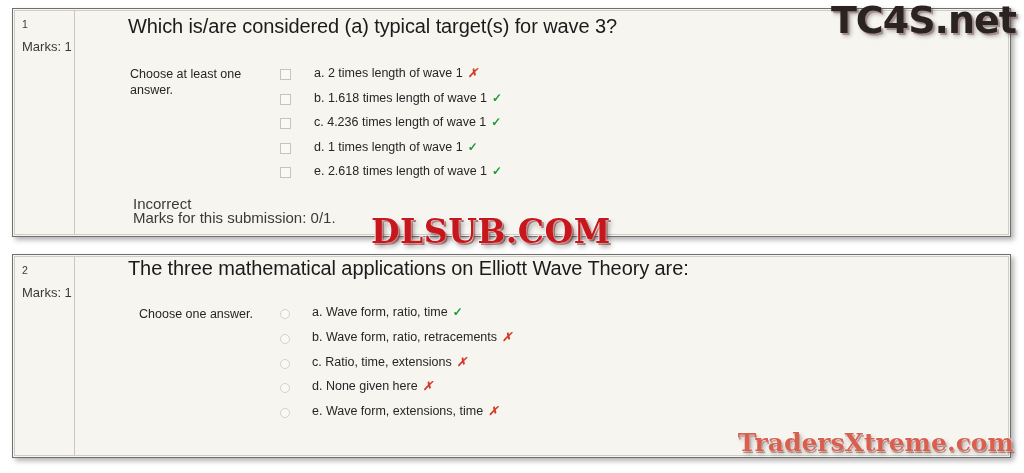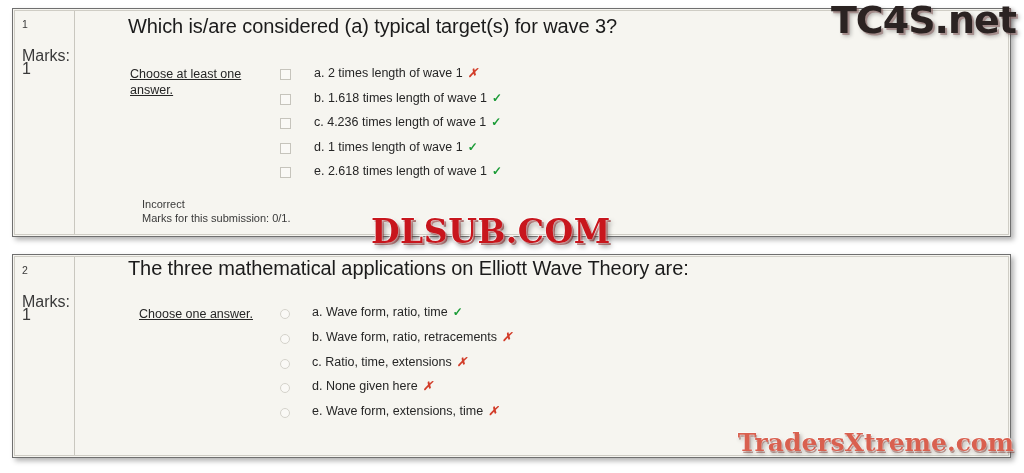--- a/index.html
+++ b/index.html
@@ -50,24 +50,24 @@
     border-right: 1px solid #c9c7bf;
     box-sizing: border-box;
     padding: 7px 0 0 7px;
   }
   .qnum {
     font-size: 10.5px;
     color: #3a3a3a;
     line-height: 13px;
   }
   .qmarks {
-    font-size: 16px;
+    font-size: 13px;
     color: #3a3a3a;
     line-height: 13px;
-    margin-top: 18px;
+    margin-top: 9px;
   }
 
   
   .qbody {
     position: absolute;
     left: 61px; top: 0; right: 0; bottom: 0;
   }
 
   .qtitle {
     position: absolute;
@@ -80,21 +80,20 @@
   }
   .q2 .qtitle { top: 0; }
 
   .qprompt {
     position: absolute;
     left: 54px;
     width: 150px;
     font-size: 12.5px;
     color: #262626;
     line-height: 15.5px;
-    text-decoration: underline;
   }
   .q1 .qprompt { top: 56px; }
   .q2 .qprompt { top: 50px; margin-left: 9px; }
 
   
   .options {
     position: absolute;
     left: 204px;
   }
   .q1 .options { top: 53px; }
@@ -140,22 +139,22 @@
     font-weight: bold;
     margin-left: 5px;
     vertical-align: baseline;
   }
   .mark.right { color: #1a9b36; }
   .mark.wrong { color: #d23d2a; font-style: italic; }
 
   
   .feedback {
     position: absolute;
-    left: 66px;
-    font-size: 11px;
+    left: 57px;
+    font-size: 15px;
     color: #3a3a3a;
     line-height: 14px;
   }
   .q1 .feedback { top: 186px; }
   .fb-line { display: block; }
 
   
   .wm {
     position: absolute;
     font-weight: bold;

